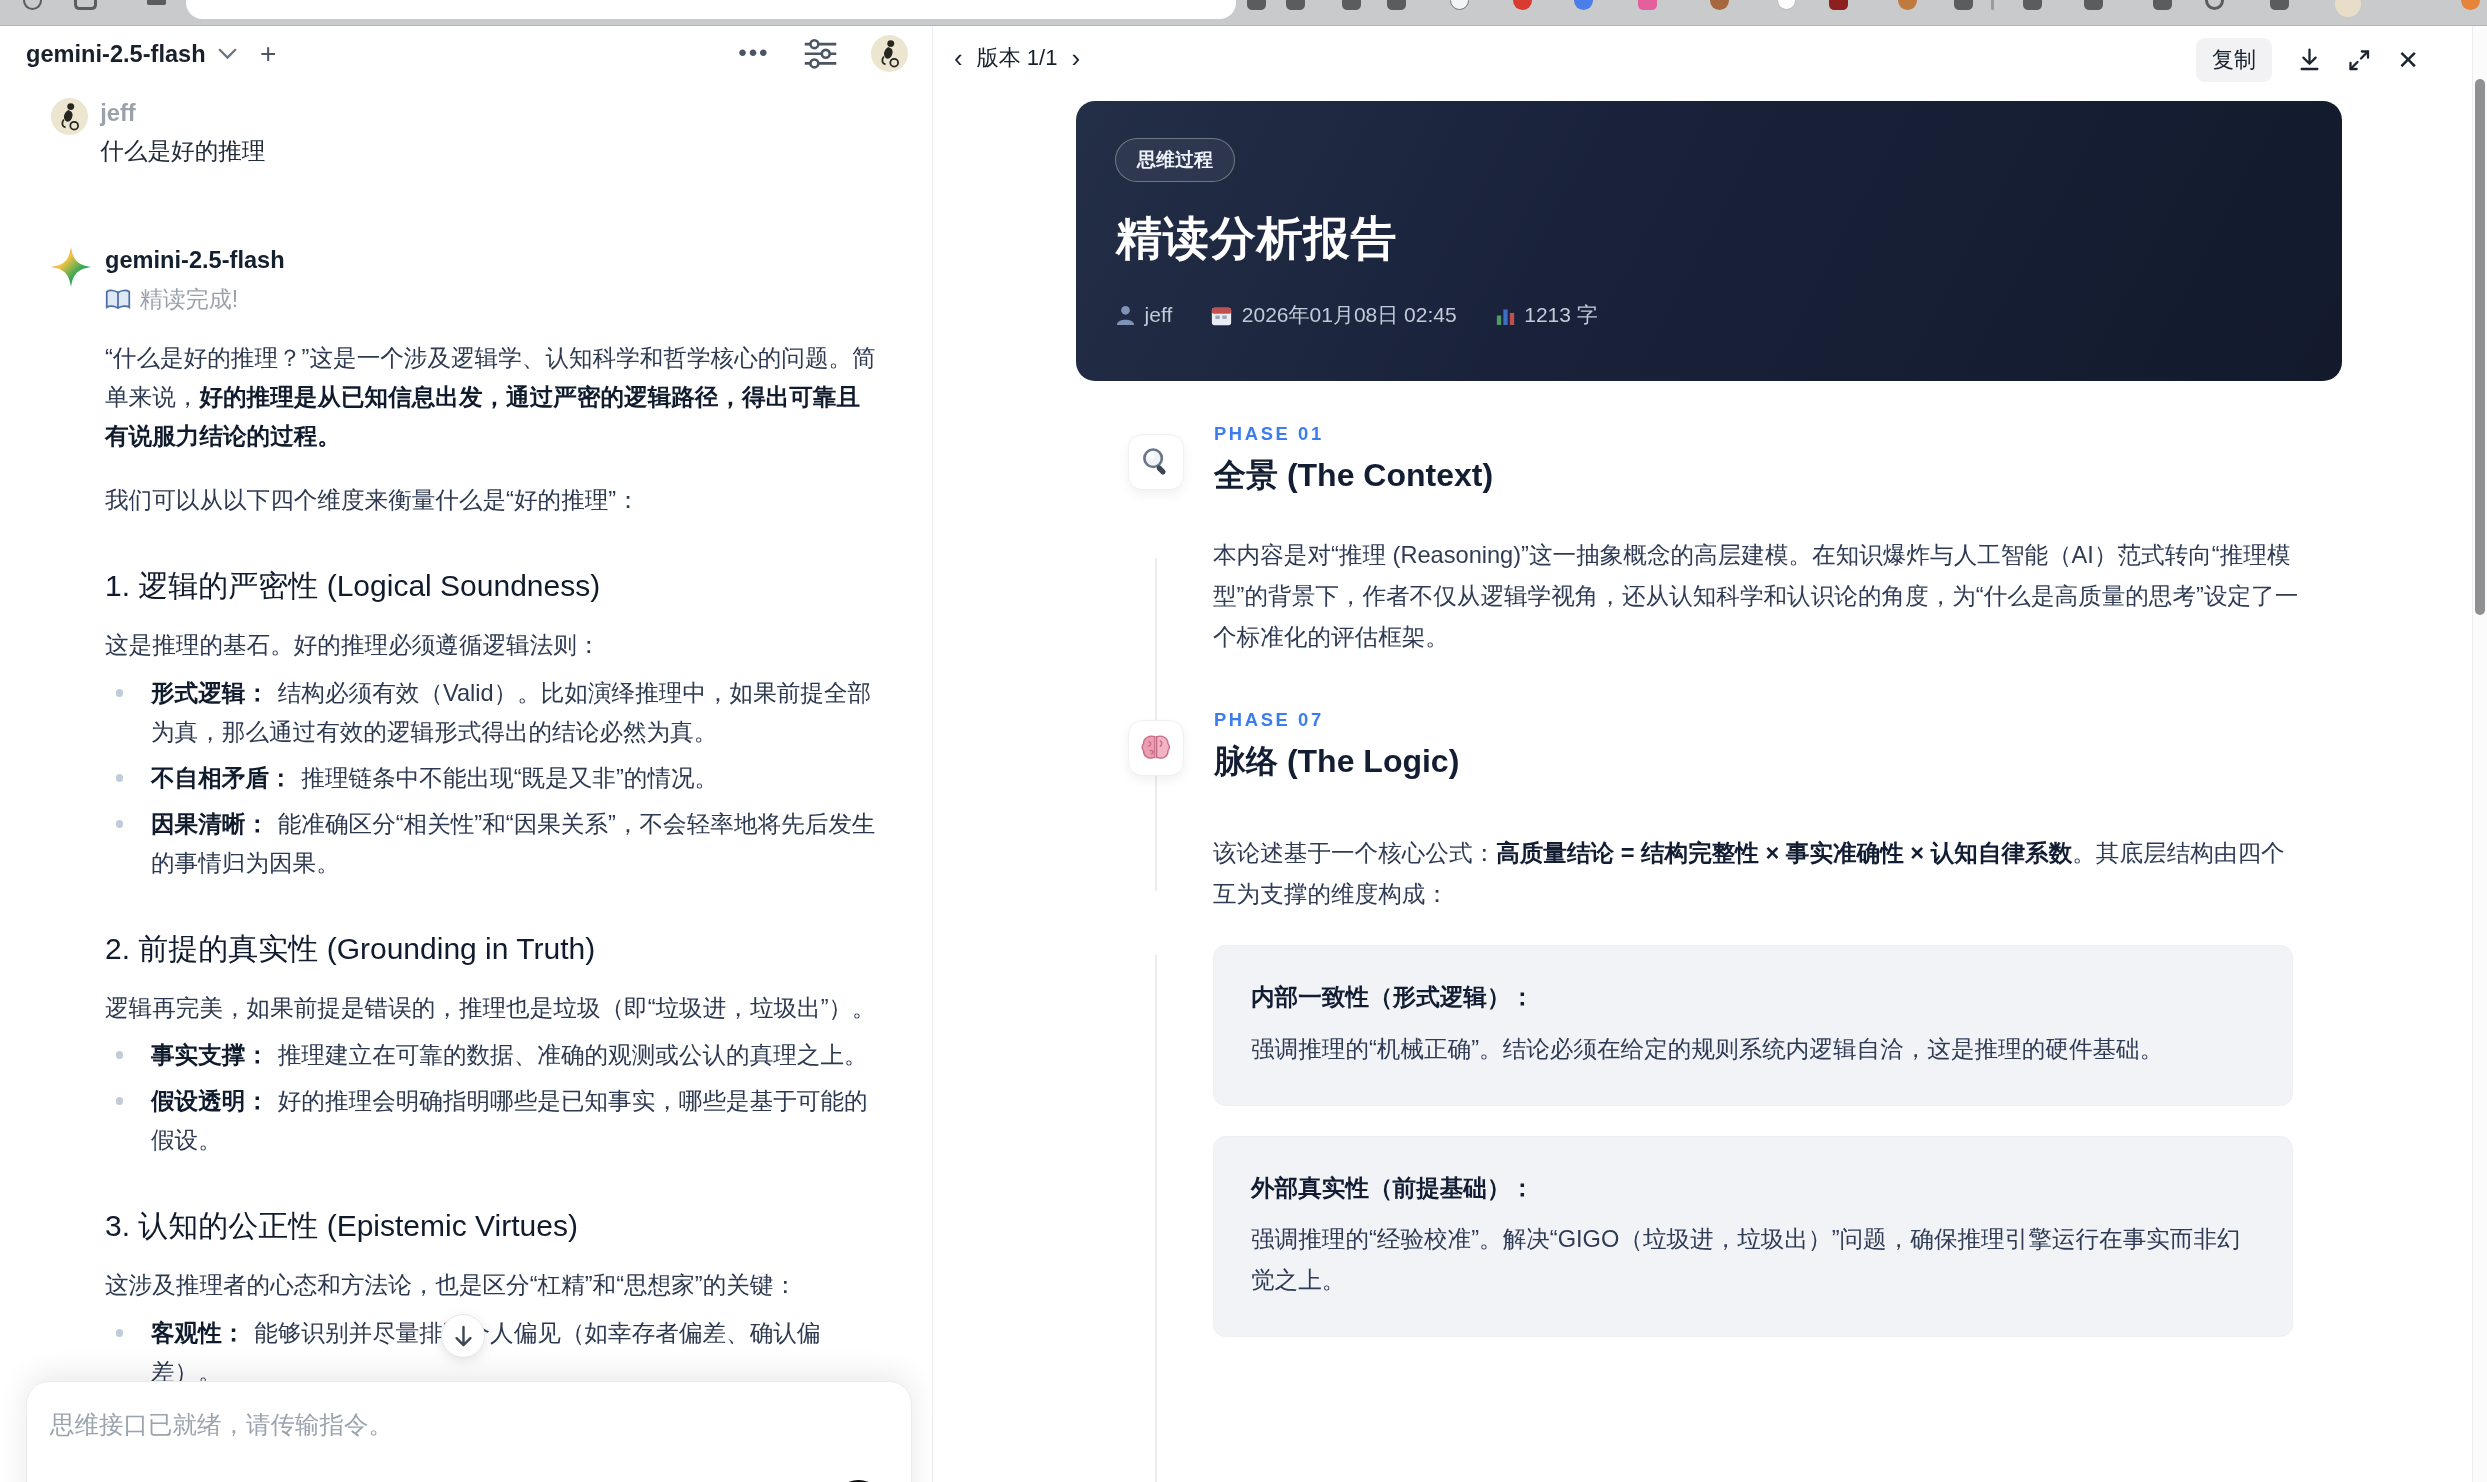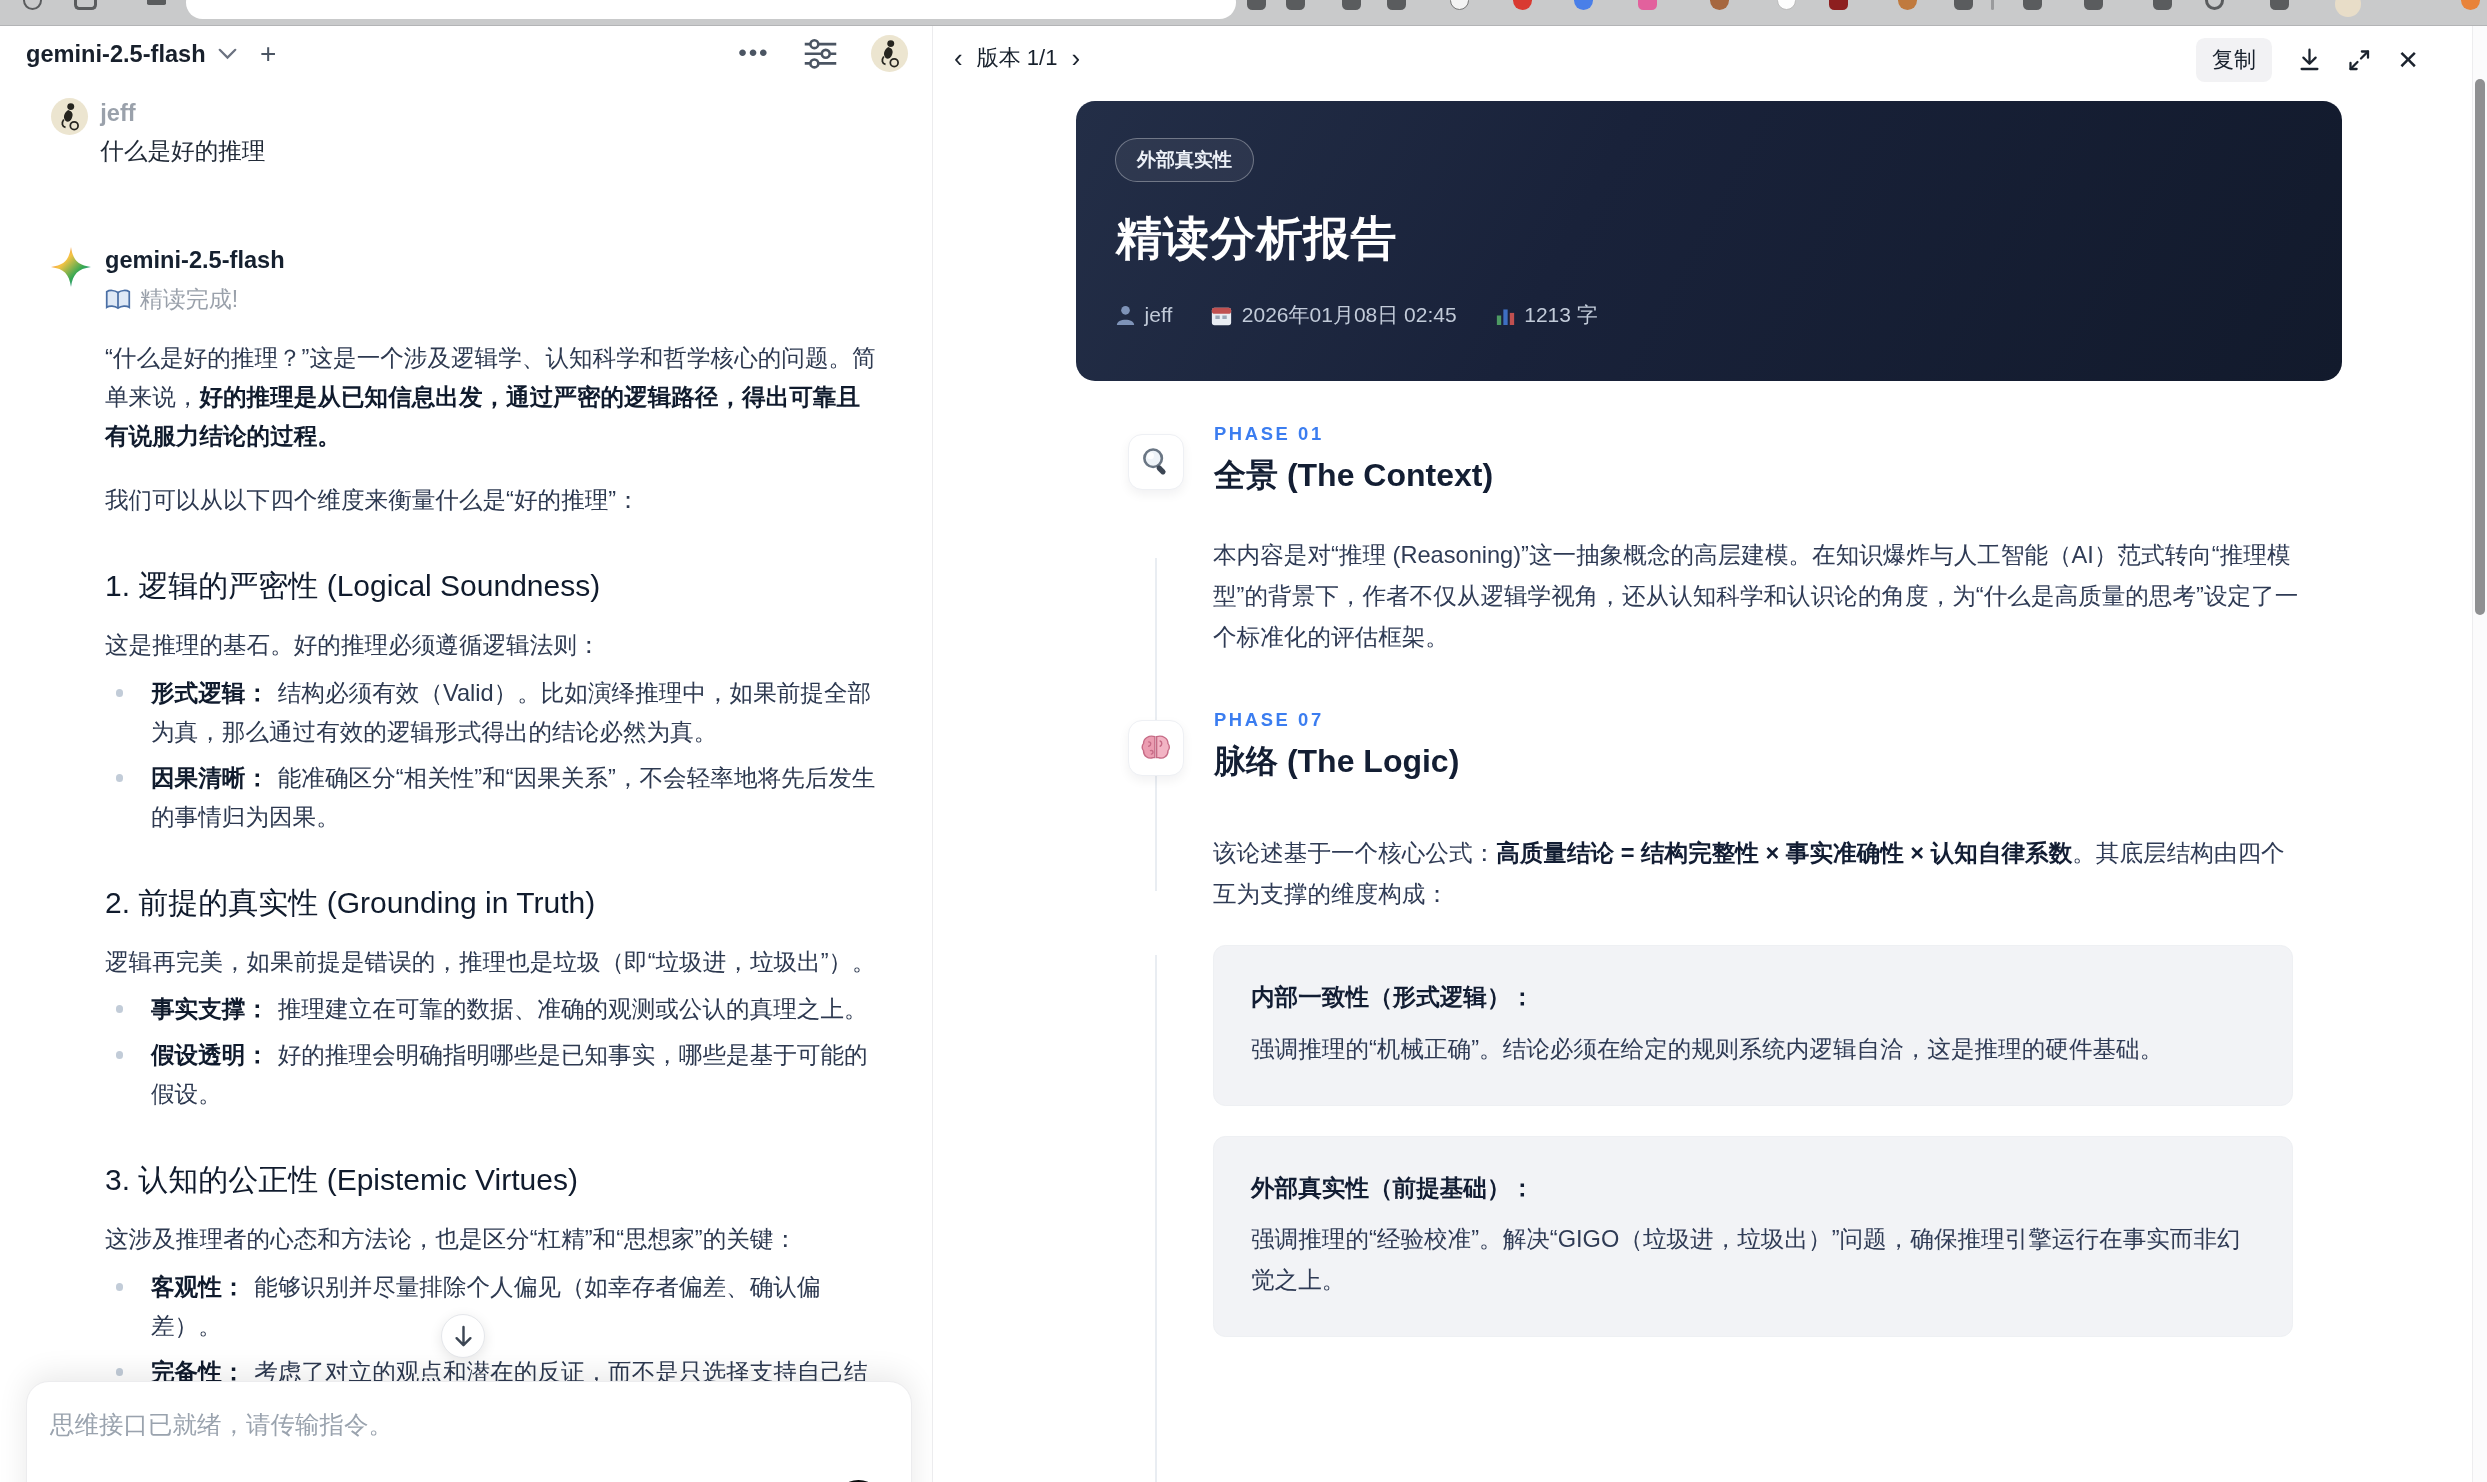--- a/index.html
+++ b/index.html
@@ -210,20 +210,21 @@
               <span>精读完成!</span>
             </div>
 
             <div class="p"><span>“什么是好的推理？”这是一个涉及逻辑学、认知科学和哲学核心的问题。简单来说，</span><b>好的推理是从已知信息出发，通过严密的逻辑路径，得出可靠且有说服力结论的过程。</b></div>
             <div class="p">我们可以从以下四个维度来衡量什么是“好的推理”：</div>
 
             <div class="h2x">1. 逻辑的严密性 (Logical Soundness)</div>
             <div class="sec-intro">这是推理的基石。好的推理必须遵循逻辑法则：</div>
             <ul class="blt">
               <li><b>形式逻辑：</b><span>结构必须有效（Valid）。比如演绎推理中，如果前提全部为真，那么通过有效的逻辑形式得出的结论必然为真。</span></li>
+              <li><b>不自相矛盾：</b><span>推理链条中不能出现“既是又非”的情况。</span></li>
               <li><b>因果清晰：</b><span>能准确区分“相关性”和“因果关系”，不会轻率地将先后发生的事情归为因果。</span></li>
             </ul>
 
             <div class="h2x">2. 前提的真实性 (Grounding in Truth)</div>
             <div class="sec-intro">逻辑再完美，如果前提是错误的，推理也是垃圾（即“垃圾进，垃圾出”）。</div>
             <ul class="blt">
               <li><b>事实支撑：</b><span>推理建立在可靠的数据、准确的观测或公认的真理之上。</span></li>
               <li><b>假设透明：</b><span>好的推理会明确指明哪些是已知事实，哪些是基于可能的假设。</span></li>
             </ul>
 
@@ -282,21 +283,21 @@
                   <path d="M11 24 H4 V17"></path>
                   <path d="M4 24 L12 16"></path>
                 </g>
               </svg>
           </span>
           <span class="act-x">✕</span>
         </div>
       </div>
 
       <div class="hero">
-        <span class="hero-badge">外部真实性</span>
+        <span class="hero-badge">思维过程</span>
         <div class="hero-title">精读分析报告</div>
         <div class="hero-meta">
           <span class="meta-item">
             <svg width="19" height="21" viewBox="0 0 22 24">
                 <circle cx="11" cy="6" r="5" fill="#7e93b8"></circle>
                 <path d="M1 23 C1 15 21 15 21 23 Z" fill="#7e93b8"></path>
               </svg>
             <span>jeff</span>
           </span>
           <span class="meta-item">

